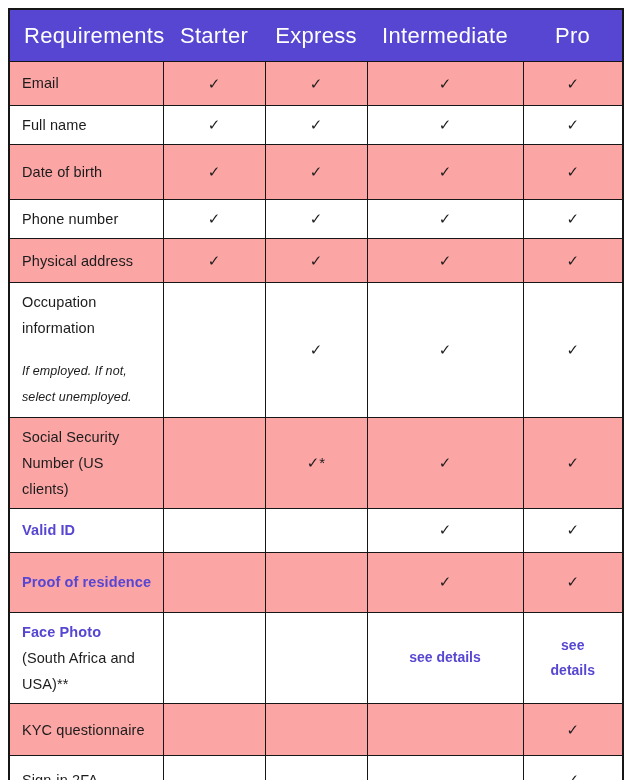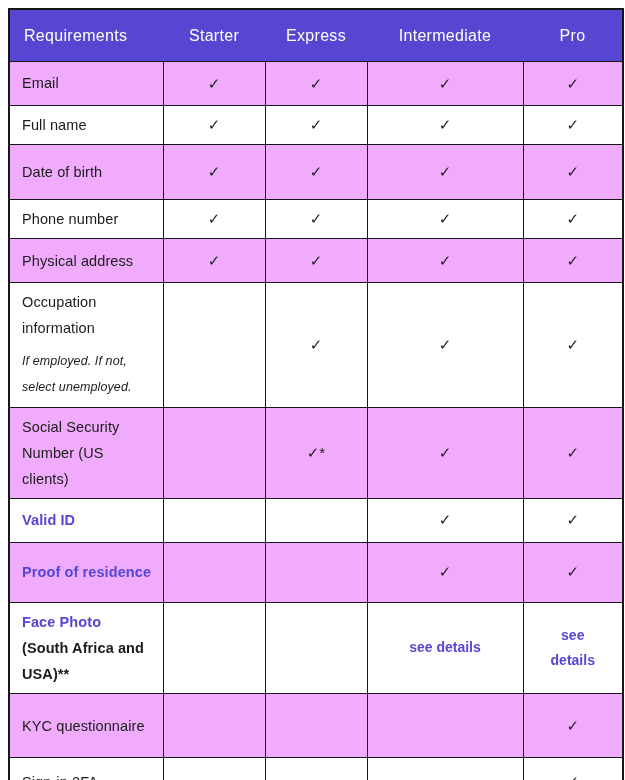--- a/index.html
+++ b/index.html
@@ -21,21 +21,21 @@
   col.c-req { width: 154px; }
   col.c-starter { width: 102px; }
   col.c-express { width: 102px; }
   col.c-inter { width: 156px; }
   col.c-pro { width: 100px; }
 
   thead th {
     background: #5646d2;
     color: #ffffff;
     font-weight: 400;
-    font-size: 16px;
+    font-size: 22px;
     height: 49px;
     border: none;
     text-align: center;
     letter-spacing: 0.3px;
   }
   thead th.first {
     text-align: left;
     padding-left: 14px;
   }
   tbody th, tbody td {
@@ -49,44 +49,44 @@
     padding: 6px 10px 6px 12px;
     vertical-align: middle;
     letter-spacing: 0.1px;
   }
   tbody td {
     text-align: center;
     vertical-align: middle;
     font-size: 15px;
     padding: 4px 14px;
   }
-  tr.alt { background: #f0abfc; }
+  tr.alt { background: #fca5a5; }
   .link {
     color: #5646d2;
     font-weight: 700;
   }
   .see-details {
     color: #5646d2;
     font-weight: 700;
     font-size: 14px;
     line-height: 1.8;
     display: inline-block;
   }
   .note {
     display: block;
     font-style: italic;
     font-size: 12.5px;
     line-height: 2.05;
-    margin-top: 8px;
+    margin-top: 18px;
     font-weight: 400;
     color: #1c1c1c;
   }
   .label-suffix {
     display: block;
-    font-weight: 700;
+    font-weight: 400;
     color: #1c1c1c;
   }
 </style>
 </head>
 <body>
 
 <table class="req-table">
   <colgroup>
     <col class="c-req">
       <col class="c-starter">
@@ -181,21 +181,21 @@
       </th>
       <td></td>
       <td></td>
       <td>
         <span class="see-details">see details</span>
       </td>
       <td>
         <span class="see-details">see details</span>
       </td>
     </tr>
-    <tr class="alt" style="height:64px">
+    <tr class="alt" style="height:52px">
       <th>KYC questionnaire</th>
       <td></td>
       <td></td>
       <td></td>
       <td>✓</td>
     </tr>
     <tr style="height:50px">
       <th>Sign-in 2FA</th>
       <td></td>
       <td></td>

